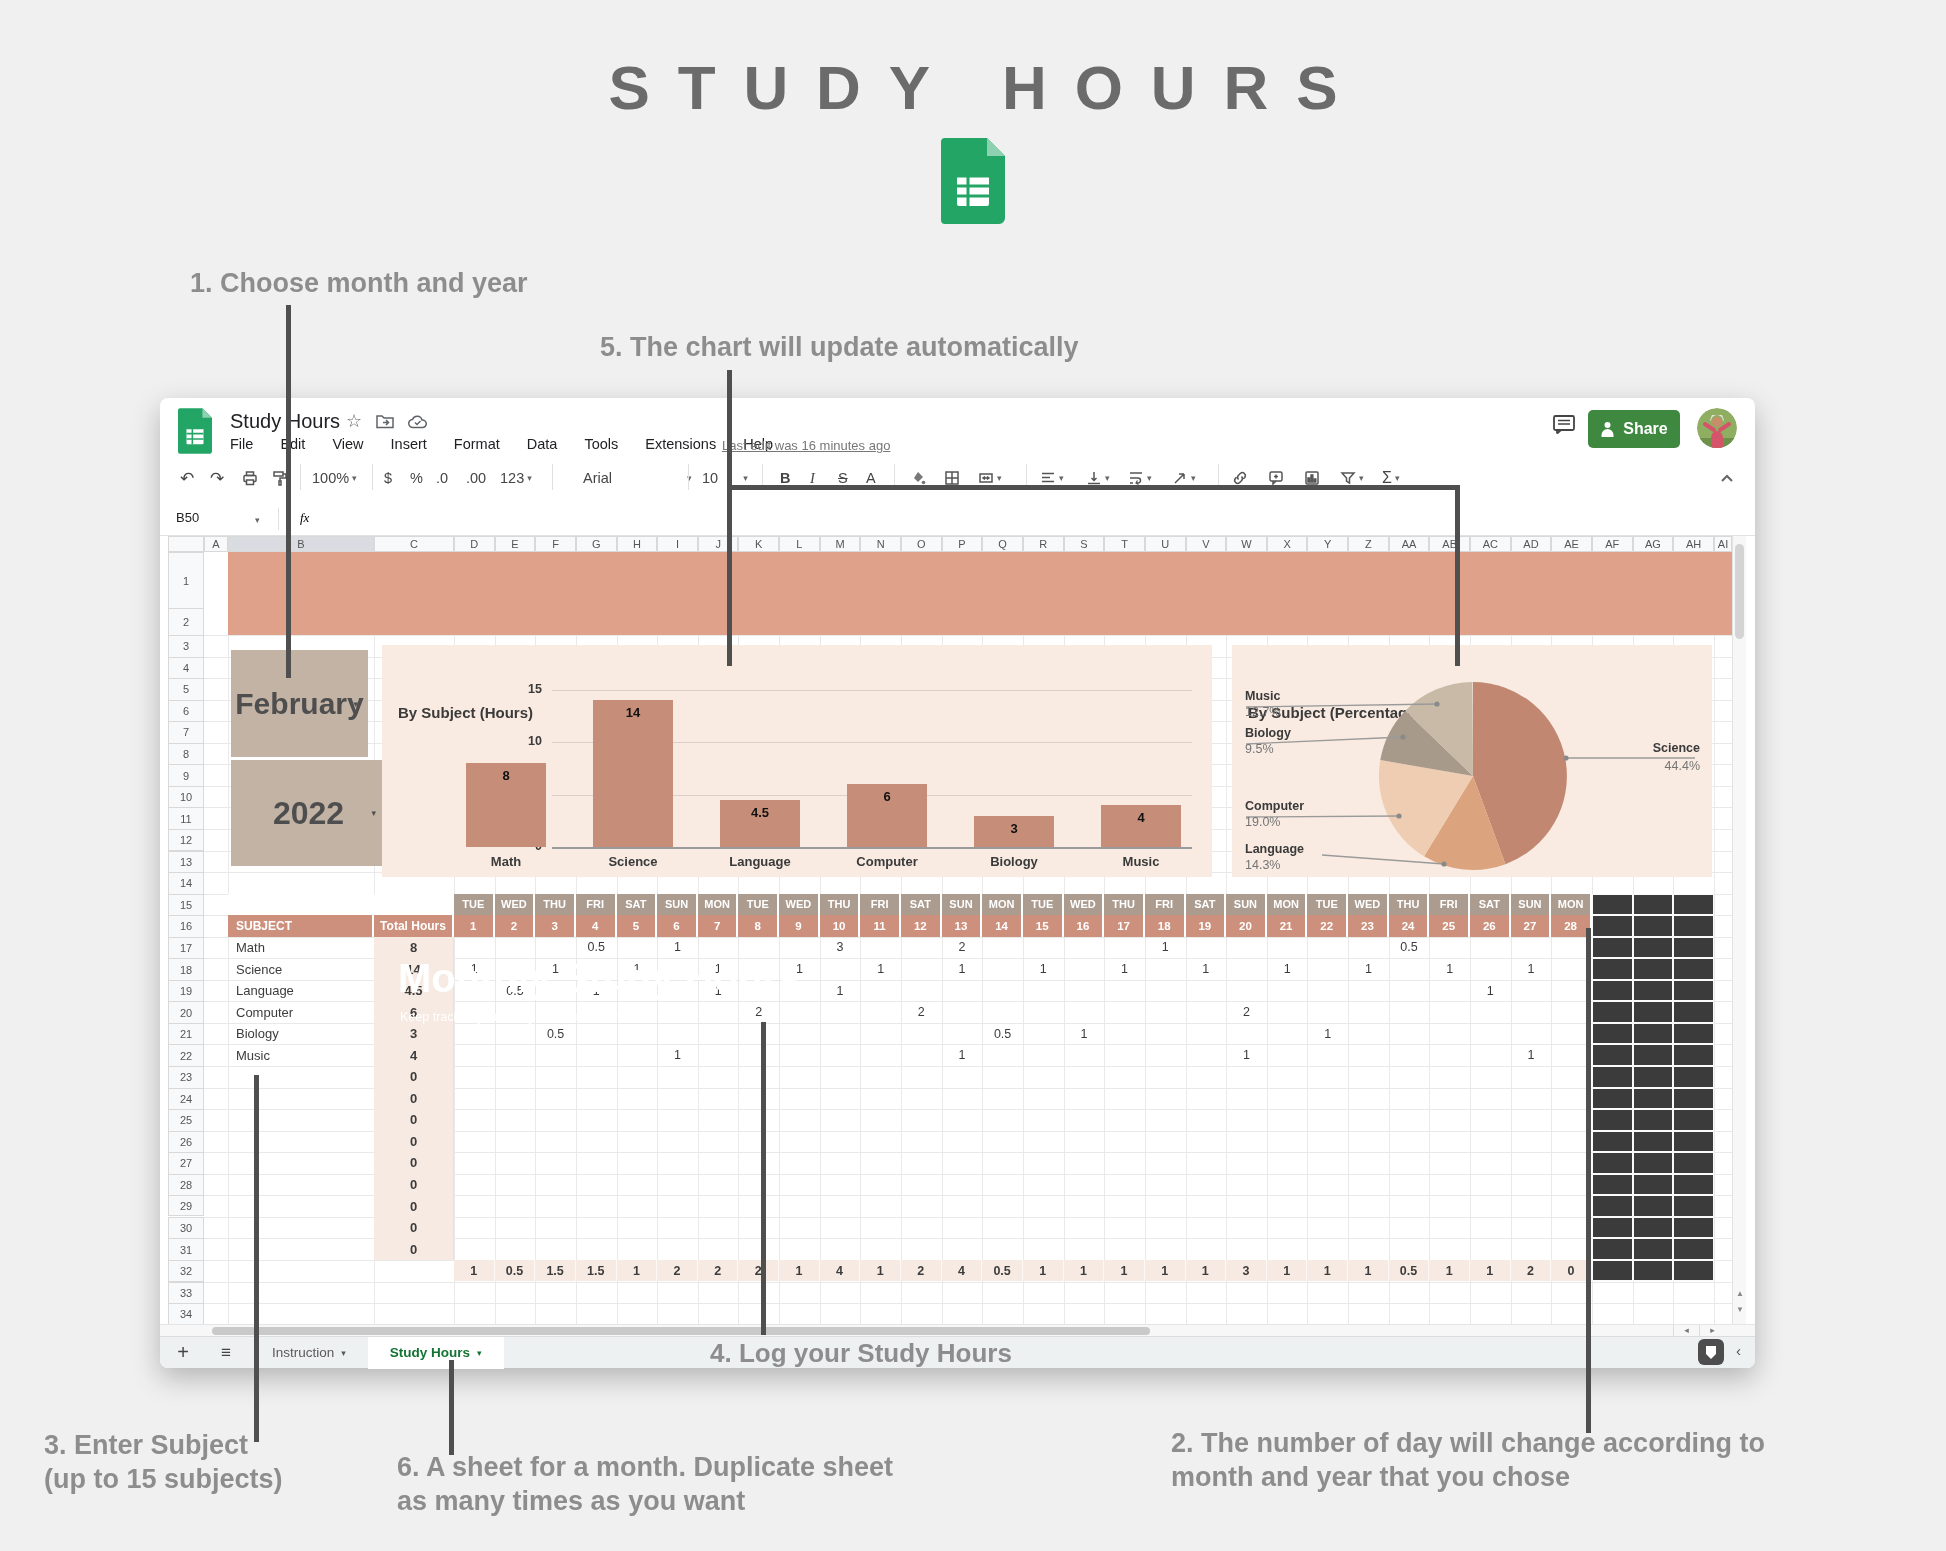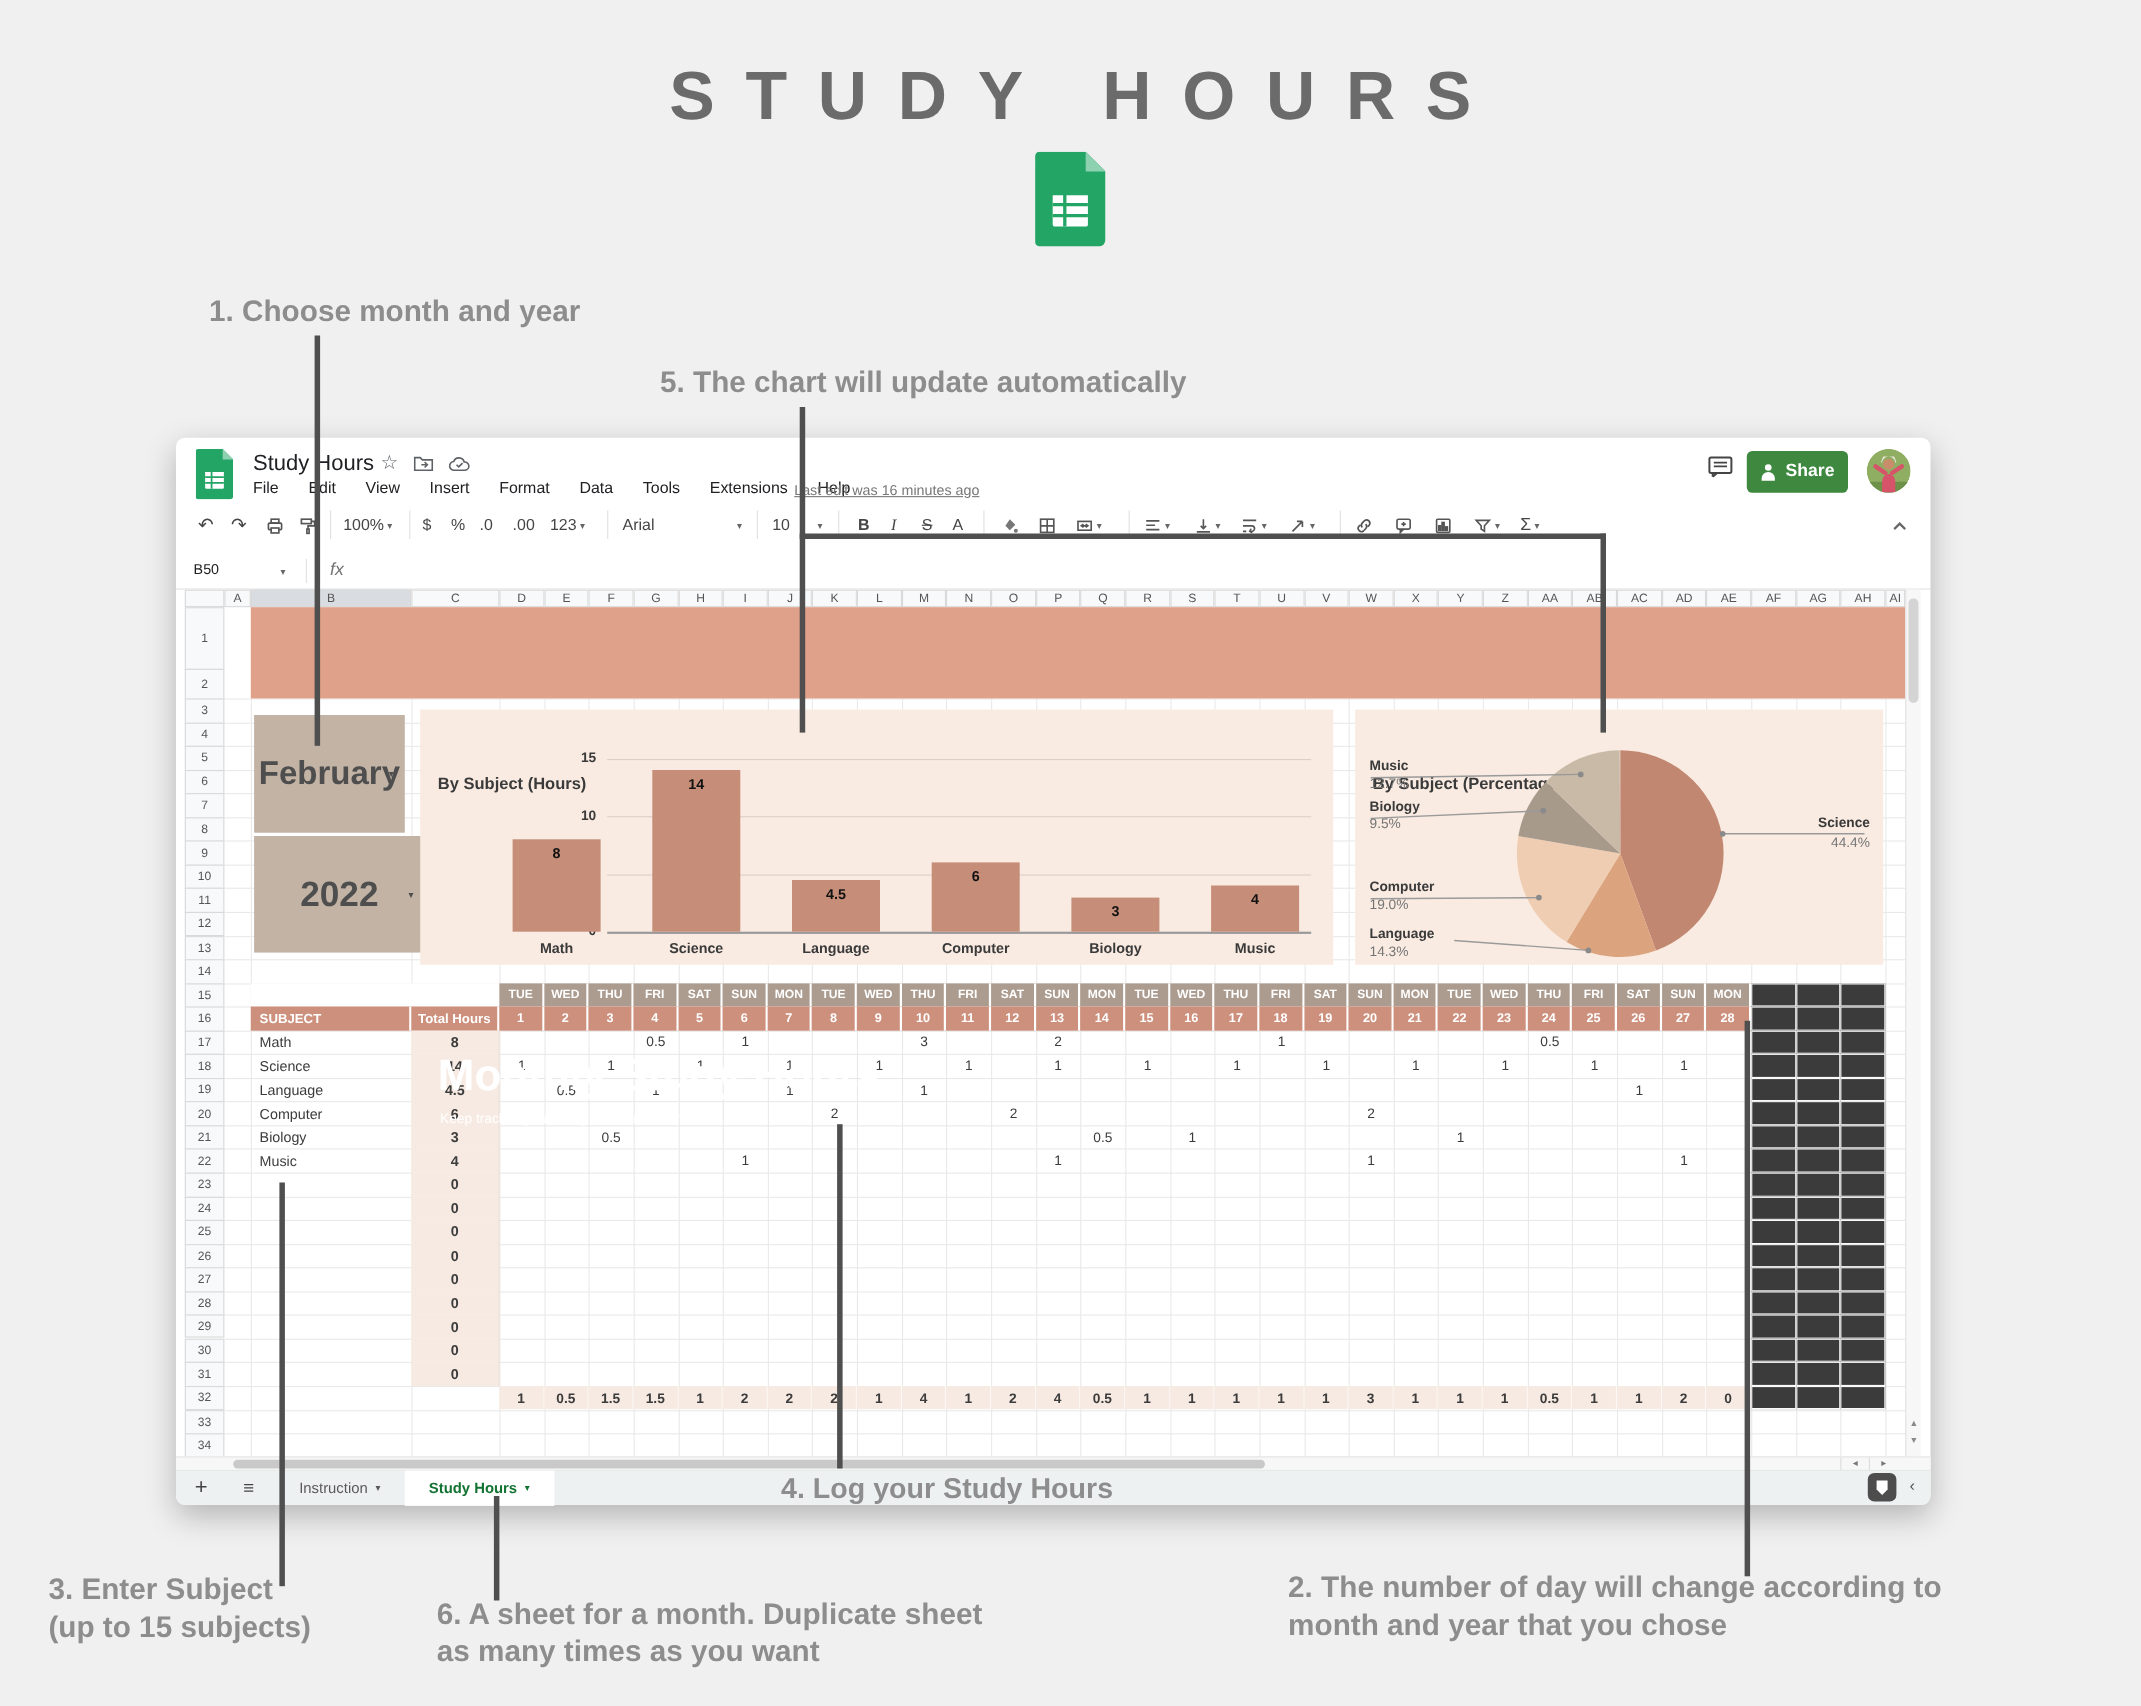--- a/index.html
+++ b/index.html
@@ -24,21 +24,21 @@
   .share{left:1428px;top:12px;width:92px;height:38px;background:var(--share);border-radius:5px;
     display:flex;align-items:center;justify-content:center;gap:8px;color:#fff;font-size:16px;font-weight:700;}
   .avatar{left:1537px;top:10px;width:40px;height:40px;border-radius:50%;overflow:hidden;}
   .tbi{position:absolute;top:60px;height:40px;display:flex;align-items:center;color:#454545;
     font-size:14.5px;gap:3px;}
   .tbi svg{display:block;}
   .sep{position:absolute;top:66px;width:1px;height:26px;background:#e0e0e0;}
   .caret{font-size:9px;color:#666;}
   .fbar{left:0;top:104px;width:1595px;height:34px;border-bottom:1px solid #e2e2e2;}
   .namebox{left:16px;top:112px;font-size:13px;color:#222;}
-  .fx{font-size:16px;color:#737373;font-style:italic;font-family:Liberation Sans, sans-serif;}
+  .fx{font-size:13px;color:#000000;font-style:italic;font-family:Liberation Serif, serif;}
   
   .colhdr,.rowhdr{background:#f8f9fa;border:1px solid #d9d9d9;color:#555;font-size:11px;
     display:flex;align-items:center;justify-content:center;overflow:hidden;}
   .gl{background:#e9e9e9;z-index:1;}
   .cell{display:flex;align-items:center;justify-content:center;font-size:12.5px;color:#3c3c3c;z-index:2;}
   .banner{background:var(--banner);z-index:2;}
   .banner-title{left:238px;top:558px;font-size:40px;font-weight:700;color:#fff;z-index:3;}
   .banner-sub{left:240px;top:612px;font-size:12.5px;color:#fff;z-index:3;}
   .selbox{background:var(--taupe);z-index:3;display:flex;align-items:center;justify-content:center;
     font-weight:700;color:#4e4e4e;}
@@ -628,21 +628,21 @@
       </div>
       <div class="sep" style="left: 140px;"></div>
       <div class="tbi" style="left: 152px;">100% <span class="caret">▾</span></div>
       <div class="sep" style="left: 212px;"></div>
       <div class="tbi" style="left: 224px;">$</div>
       <div class="tbi" style="left: 250px;">%</div>
       <div class="tbi" style="left: 276px;">.0</div>
       <div class="tbi" style="left: 306px;">.00</div>
       <div class="tbi" style="left: 340px;">123 <span class="caret">▾</span></div>
       <div class="sep" style="left: 392px;"></div>
-      <div class="tbi" style="left: 406px; width: 110px; align-items: center;">
+      <div class="tbi" style="left: 423px; width: 110px; align-items: center;">
         <span>Arial</span>
         <span class="caret" style="margin-left:72px">▾</span>
       </div>
       <div class="sep" style="left: 528px;"></div>
       <div class="tbi" style="left: 542px;">
         <span>10</span>
         <span class="caret" style="margin-left:22px">▾</span>
       </div>
       <div class="sep" style="left: 602px;"></div>
       <div class="tbi" style="left: 620px;">

